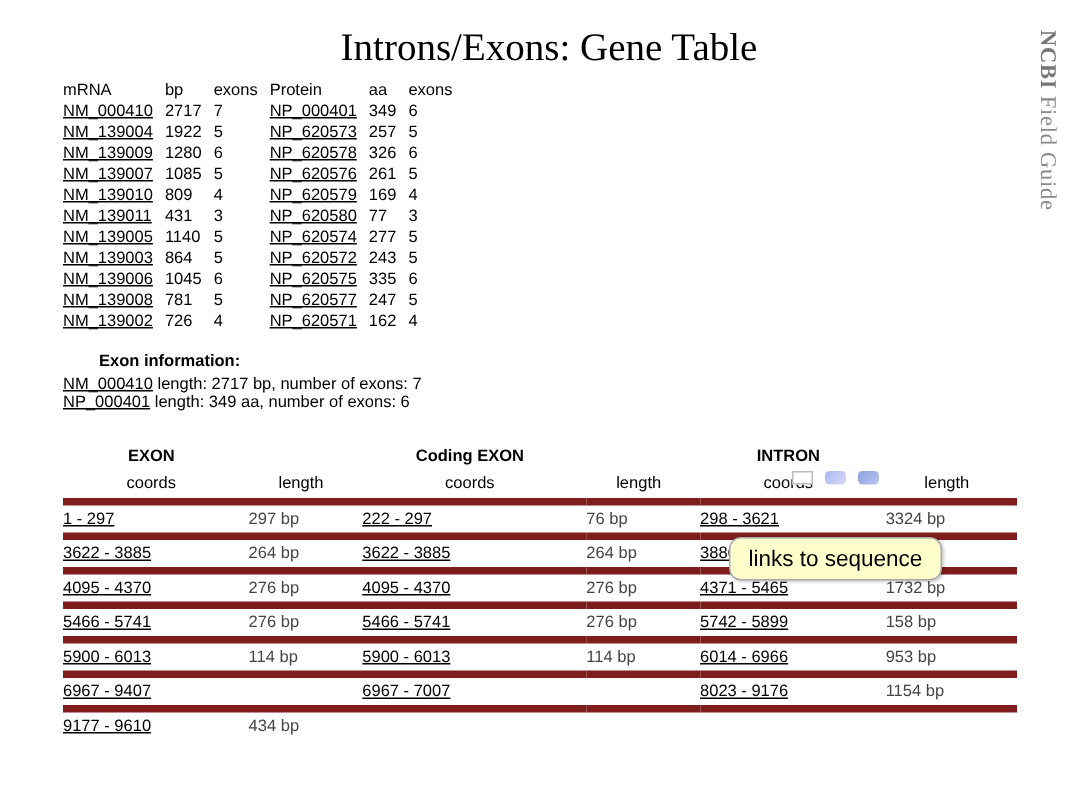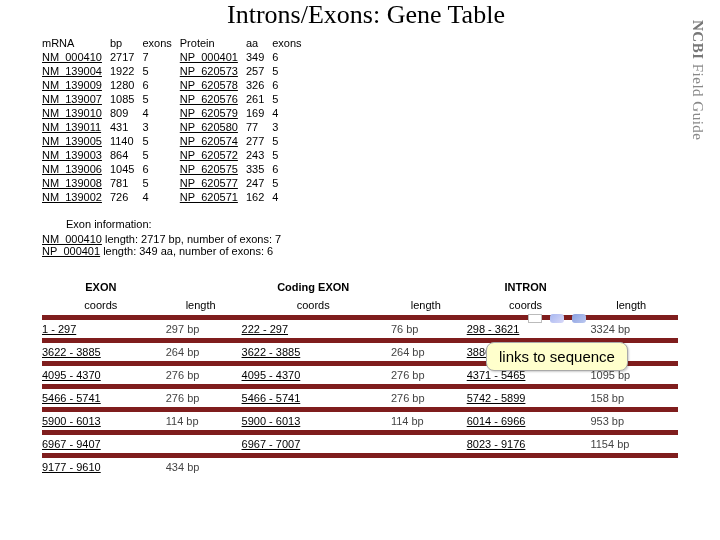--- a/index.html
+++ b/index.html
@@ -1,29 +1,29 @@
 <!DOCTYPE html>
 <html><head>
 <meta charset="utf-8">
 <style>
   * { margin: 0; padding: 0; box-sizing: border-box; }
   body { font-family: "Times New Roman", serif; background: #fff; width: 720px; height: 540px; position: relative; overflow: hidden; }
-  .slide-title { font-size: 26px; text-align: center; padding: 0 0 6px; margin-left: 12px; }
+  .slide-title { font-size: 26px; text-align: center; padding: 17px 0 6px; margin-left: 12px; }
   .side-brand { position: absolute; right: 14px; top: 20px; writing-mode: vertical-rl; font-size: 15px; color: #888; letter-spacing: 0.5px; }
   .side-brand b { font-weight: bold; color: #777; }
   .content { padding: 0 42px; }
   .upper-table { border-collapse: collapse; font-family: Verdana, sans-serif; font-size: 11px; }
   .upper-table th { text-align: left; font-weight: normal; padding: 1px 8px 1px 0; }
   .upper-table th.b { font-weight: normal; }
   .upper-table td { padding: 1px 8px 1px 0; }
   .upper-table td.link { text-decoration: underline; color: #000; cursor: pointer; }
   .info-block { margin-top: 14px; font-family: Verdana, sans-serif; font-size: 11px; }
-  .info-block .heading { font-weight: normal; margin-bottom: 3px; padding-left: 24px; }
+  .info-block .heading { font-weight: bold; margin-bottom: 3px; padding-left: 24px; }
   .info-block .row .link { text-decoration: underline; cursor: pointer; }
-  .annot { position: absolute; top: 342px; left: 486px; background: #ffffcc; border: 1px solid #aaa; border-radius: 8px; padding: 5px 12px; font-family: Arial, sans-serif; font-size: 15px; box-shadow: 1px 1px 2px rgba(0,0,0,0.2); }
+  .annot { position: absolute; top: 358px; left: 486px; background: #ffffcc; border: 1px solid #aaa; border-radius: 8px; padding: 5px 12px; font-family: Arial, sans-serif; font-size: 15px; box-shadow: 1px 1px 2px rgba(0,0,0,0.2); }
   .exon-table-wrap { margin-top: 22px; font-family: Verdana, sans-serif; font-size: 11px; }
   .exon-table { width: 100%; border-collapse: collapse; }
   .exon-table th { text-align: center; font-weight: bold; padding: 2px 6px 4px 0; }
   .exon-table td { padding: 3px 6px 3px 0; border-top: 5px solid #7f1d1d; }
   .exon-table td.coord { text-decoration: underline; cursor: pointer; color: #000; }
   .exon-table td.len { color: #444; }
   .mrna-icons { position: absolute; top: 314px; left: 528px; display: flex; gap: 8px; }
   .mrna-icons span { width: 14px; height: 9px; display: inline-block; }
   .ic1 { background: #fff; border: 1px solid #bbb; }
   .ic2 { background: linear-gradient(135deg,#a8b8f0,#d8d8f8); border-radius: 3px; }
@@ -181,21 +181,21 @@
             <td class="len">264 bp</td>
             <td class="coord">3886 - 4094</td>
             <td class="len">209 bp</td>
           </tr>
           <tr>
             <td class="coord">4095 - 4370</td>
             <td class="len">276 bp</td>
             <td class="coord">4095 - 4370</td>
             <td class="len">276 bp</td>
             <td class="coord">4371 - 5465</td>
-            <td class="len">1095 bp</td>
+            <td class="len">1732 bp</td>
           </tr>
           <tr>
             <td class="coord">5466 - 5741</td>
             <td class="len">276 bp</td>
             <td class="coord">5466 - 5741</td>
             <td class="len">276 bp</td>
             <td class="coord">5742 - 5899</td>
             <td class="len">158 bp</td>
           </tr>
           <tr>

